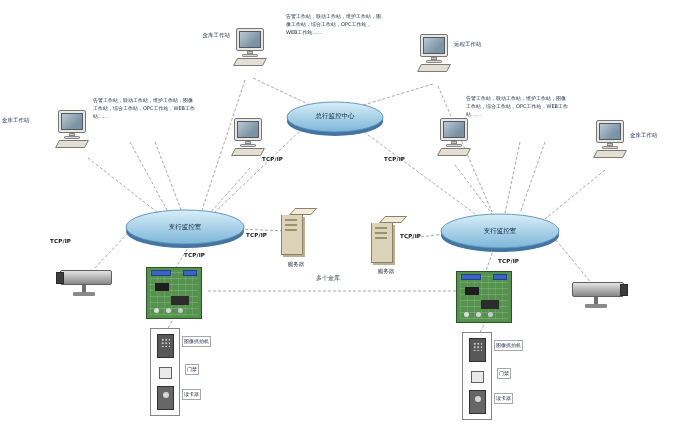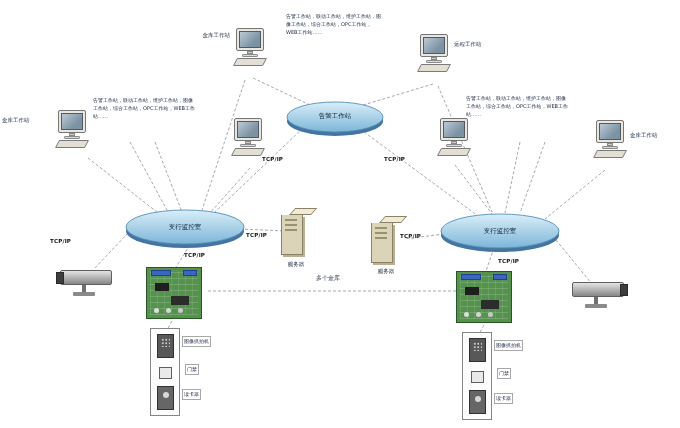--- a/index.html
+++ b/index.html
@@ -103,21 +103,21 @@
     <g>
       <ellipse cx="185" cy="231" rx="59" ry="17" fill="#44749f"></ellipse>
       <ellipse cx="185" cy="227" rx="59" ry="17" fill="url(#cg)" stroke="#558fb8" stroke-width="0.9"></ellipse>
     </g>
     <g>
       <ellipse cx="500" cy="235" rx="59" ry="17" fill="#44749f"></ellipse>
       <ellipse cx="500" cy="231" rx="59" ry="17" fill="url(#cg)" stroke="#558fb8" stroke-width="0.9"></ellipse>
     </g>
   </svg>
 
-  <div class="cloud-label" style="left:287px; top:112px; width:96px;">告警工作站</div>
+  <div class="cloud-label" style="left:287px; top:112px; width:96px;">总行监控中心</div>
   <div class="cloud-label" style="left:126px; top:223px; width:118px;">支行监控室</div>
   <div class="cloud-label" style="left:441px; top:227px; width:118px;">支行监控室</div>
 
   <div class="ws" style="left:232px; top:28px;">
     <div class="monitor">
         <div class="screen"></div>
       </div>
     <div class="neck"></div>
       <div class="base"></div>
       <div class="kb"></div>

